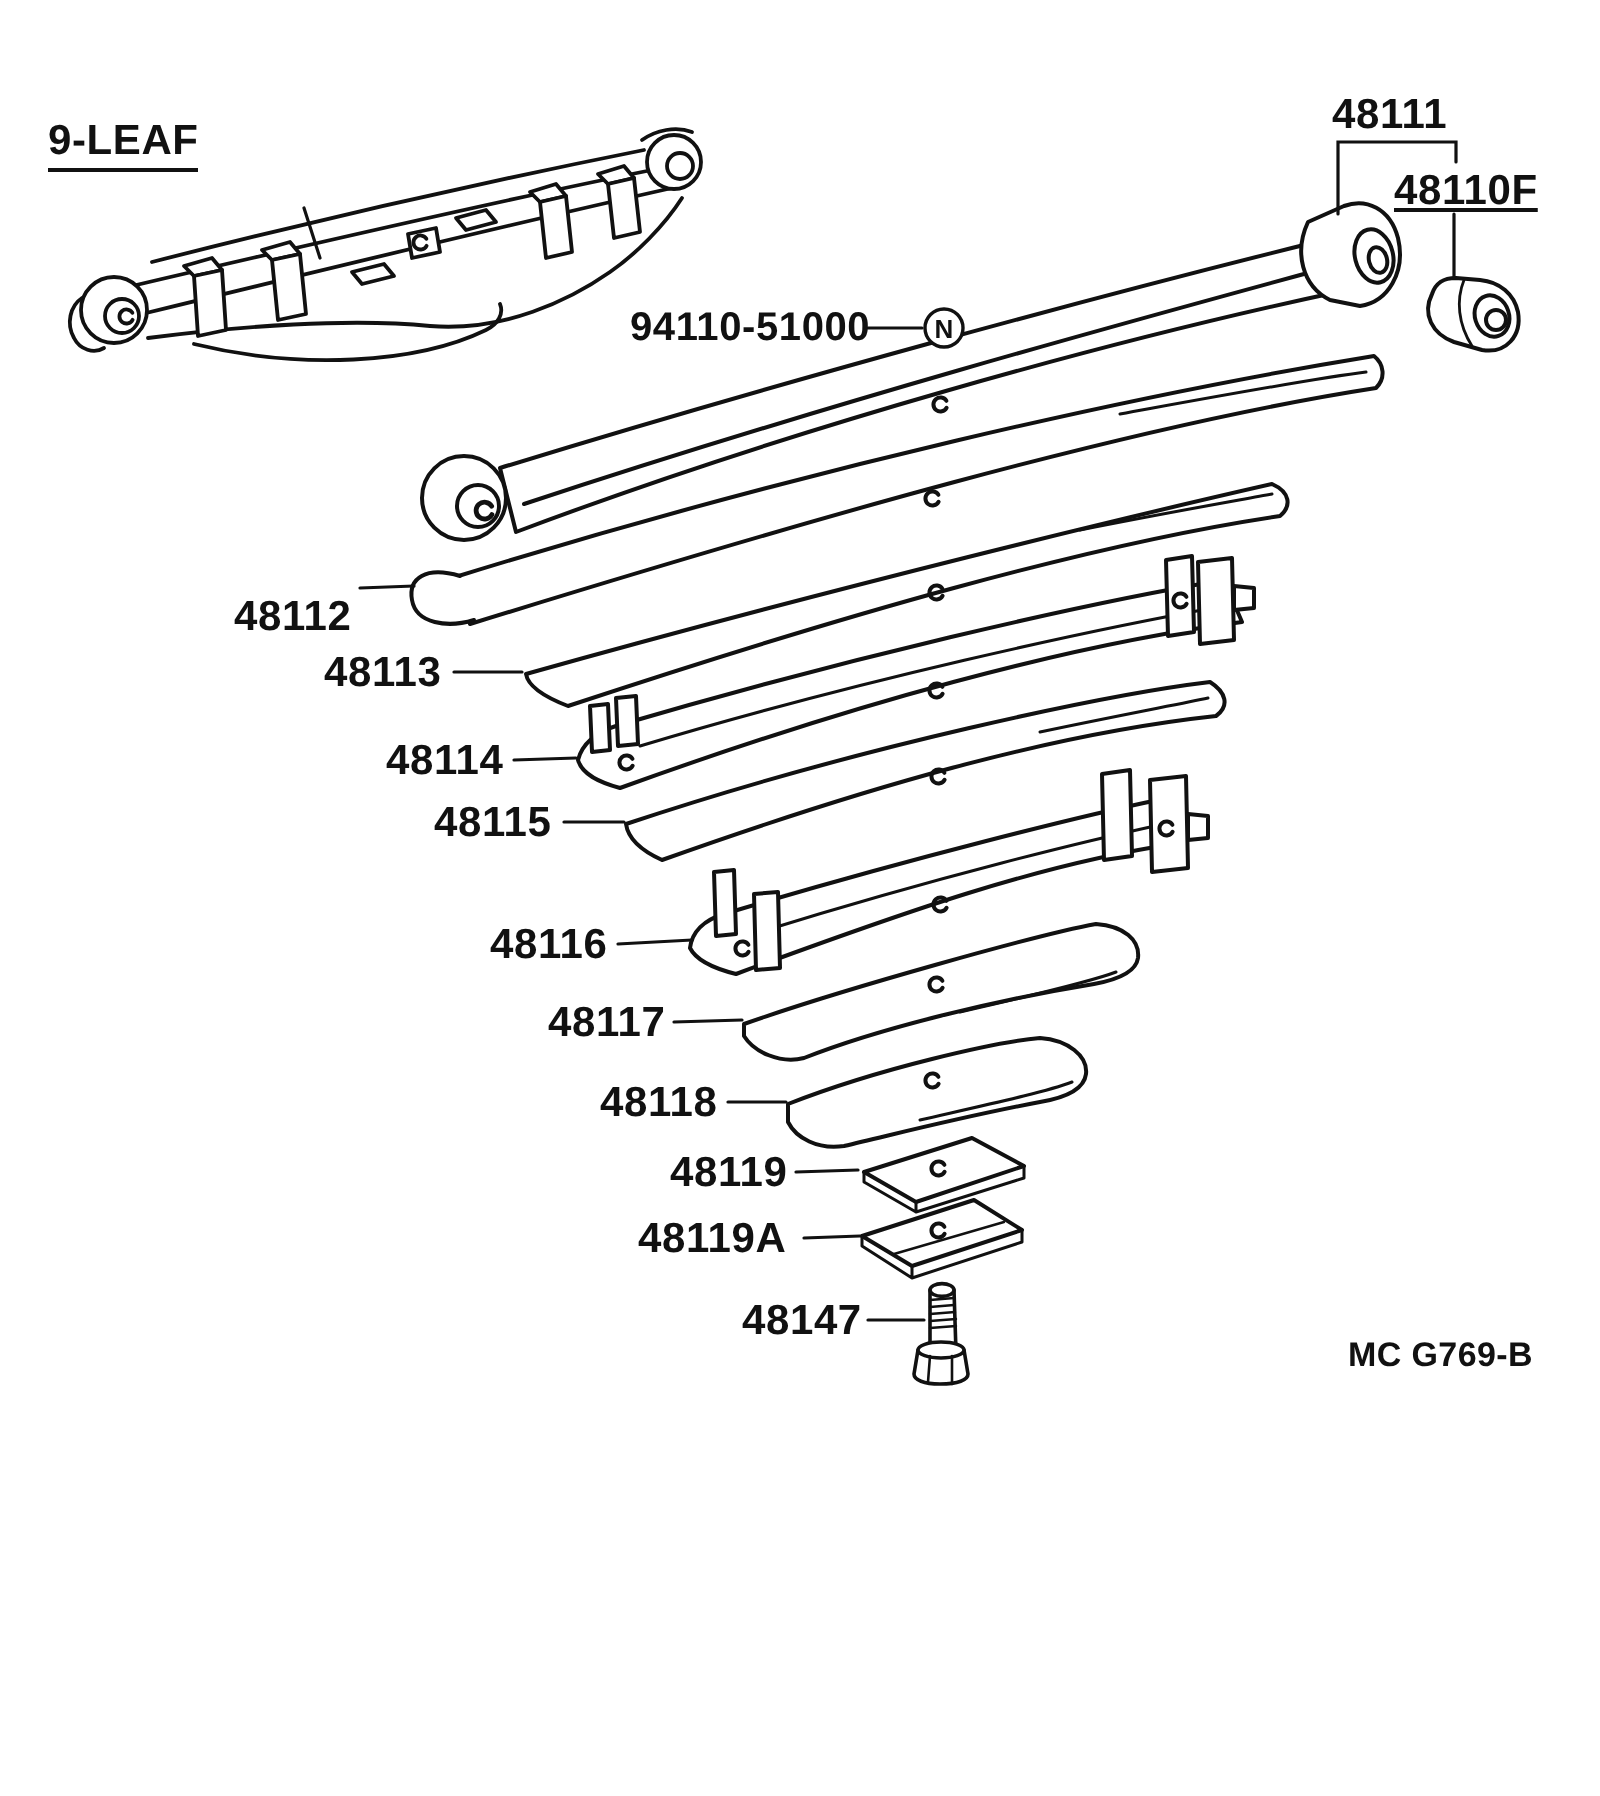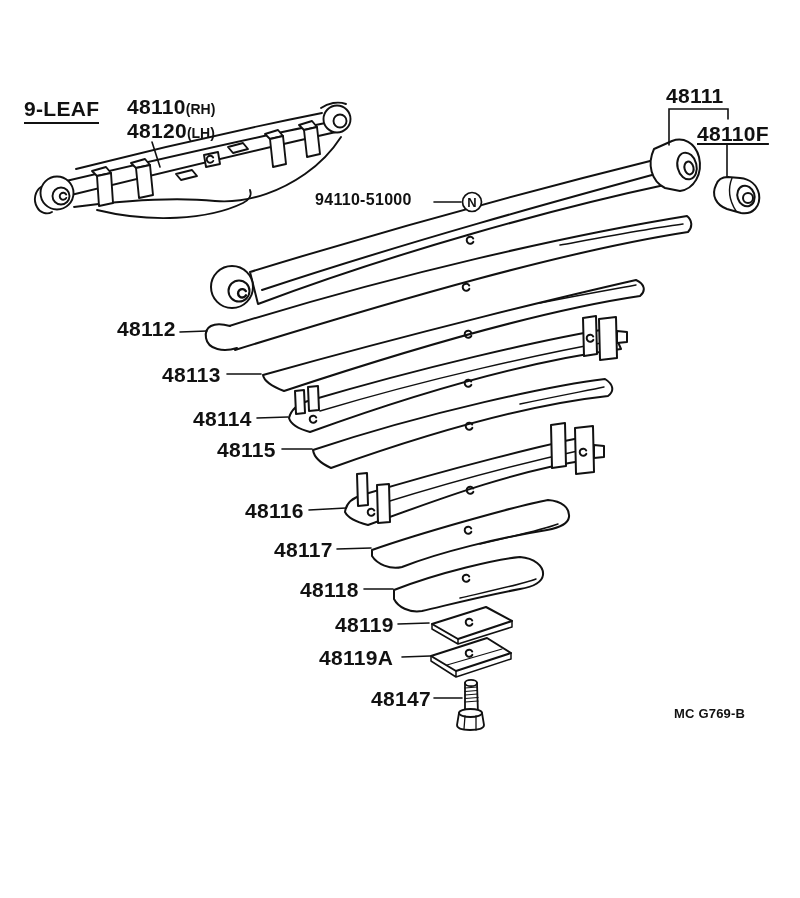--- a/index.html
+++ b/index.html
@@ -1,38 +1,38 @@
 <!DOCTYPE html>
 <html><head>
 <meta charset="utf-8">
 <style>
   html,body{margin:0;padding:0;}
   body{
     width:800px;height:898px;position:relative;overflow:hidden;
     background:#fff;
     font-family:"Liberation Sans", sans-serif;
   }
-  #stage{position:absolute;left:0;top:0;width:800px;height:628px;margin-top:38px;}
+  #stage{position:absolute;left:0;top:0;width:800px;height:628px;}
   svg{position:absolute;left:0;top:0;}
   .label{
     position:absolute;
     font-weight:bold;
     font-size:21px;
     color:#111;
     letter-spacing:0.3px;
     white-space:nowrap;
     line-height:1;
   }
   .label .small{font-size:14px;font-weight:bold;letter-spacing:0;}
   .heading{
     border-bottom:2.5px solid #111;
     padding-bottom:3px;
   }
-  .partnum{font-size:16px;}
-  .code{font-size:13px;letter-spacing:0.2px;}
+  .partnum{font-size:20px;}
+  .code{font-size:17px;letter-spacing:0.2px;}
   .nut-symbol{
     position:absolute;
     width:20px;height:19px;
     text-align:center;
     font-size:13px;font-weight:bold;color:#111;
     line-height:19px;
   }
   .asm-label div{line-height:21px;}
 </style>
 </head>
@@ -185,37 +185,29 @@
     <path d="M 398,586 L 429,585"></path>
     <path d="M 402,619 L 430,618"></path>
     <path d="M 434,660 L 462,660"></path>
   </g>
 
   <circle cx="472" cy="164" r="9.5" fill="#fff" stroke="#111" stroke-width="1.7"></circle>
 </svg>
 
   <div class="label heading" style="left:24px;top:60px;">9-LEAF</div>
 
-  <div class="label asm-label" style="left:127px;top:58px;">
-    <div>
-      <span>48110</span><span class="small">(RH)</span>
-    </div>
-    <div>
-      <span>48120</span><span class="small">(LH)</span>
-    </div>
-  </div>
 
   <div class="label" style="left:666px;top:47px;text-align:center;">48111</div>
 
   <div class="label" style="left:697px;top:85px;text-decoration:underline;">48110F</div>
 
   <div class="label partnum" style="left:315px;top:154px;">94110-51000</div>
   <div class="nut-symbol" style="left:462px;top:155px;">N</div>
 
-  <div class="label" style="left:117px;top:280px;">48112</div>
+  <div class="label" style="left:117px;top:298px;">48112</div>
   <div class="label" style="left:162px;top:326px;">48113</div>
   <div class="label" style="left:193px;top:370px;">48114</div>
   <div class="label" style="left:217px;top:401px;">48115</div>
   <div class="label" style="left:245px;top:462px;">48116</div>
   <div class="label" style="left:274px;top:501px;">48117</div>
   <div class="label" style="left:300px;top:541px;">48118</div>
   <div class="label" style="left:335px;top:576px;">48119</div>
   <div class="label" style="left:319px;top:609px;">48119A</div>
   <div class="label" style="left:371px;top:650px;text-align:right;">48147</div>
 

